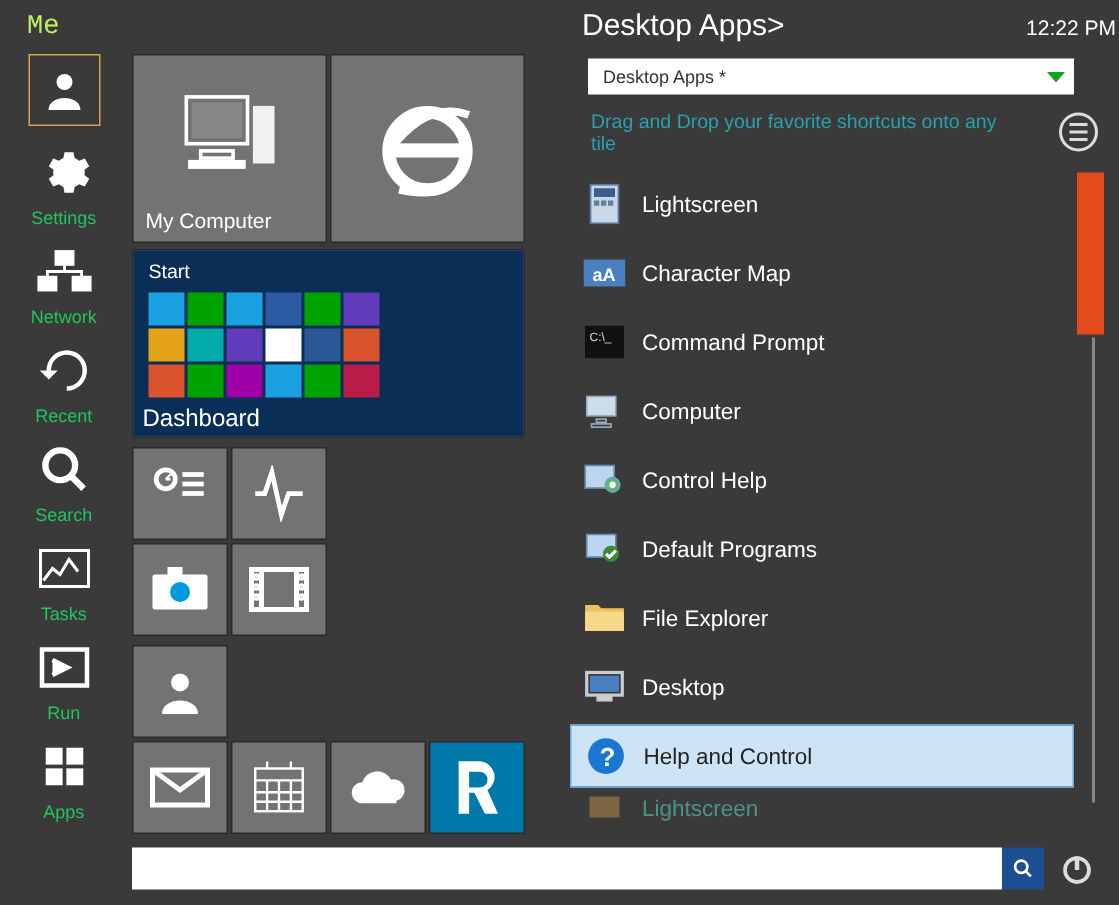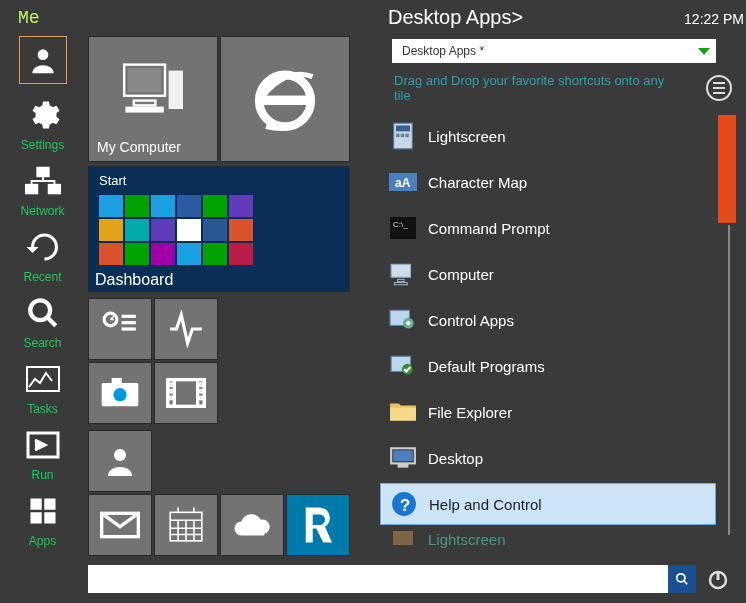--- a/index.html
+++ b/index.html
@@ -494,21 +494,21 @@
       <div class="app-label">Computer</div>
     </div>
     <div class="app-item">
       <div class="app-icon">
           <svg width="28" height="24" viewBox="0 0 26 22">
             <rect x="1" y="2" width="18" height="14" fill="#bcd6ef" stroke="#68a"></rect>
             <circle cx="18" cy="14" r="5" fill="#6a9"></circle>
             <circle cx="18" cy="14" r="2" fill="#efc"></circle>
           </svg>
         </div>
-      <div class="app-label">Control Apps</div>
+      <div class="app-label">Control Help</div>
     </div>
     <div class="app-item">
       <div class="app-icon">
           <svg width="28" height="24" viewBox="0 0 26 22">
             <rect x="2" y="2" width="18" height="14" fill="#bcd6ef" stroke="#68a"></rect>
             <circle cx="17" cy="14" r="5" fill="#3a8a3a"></circle>
             <path d="M14 14l2 2 4-4" stroke="#fff" stroke-width="2" fill="none"></path>
           </svg>
         </div>
       <div class="app-label">Default Programs</div>

